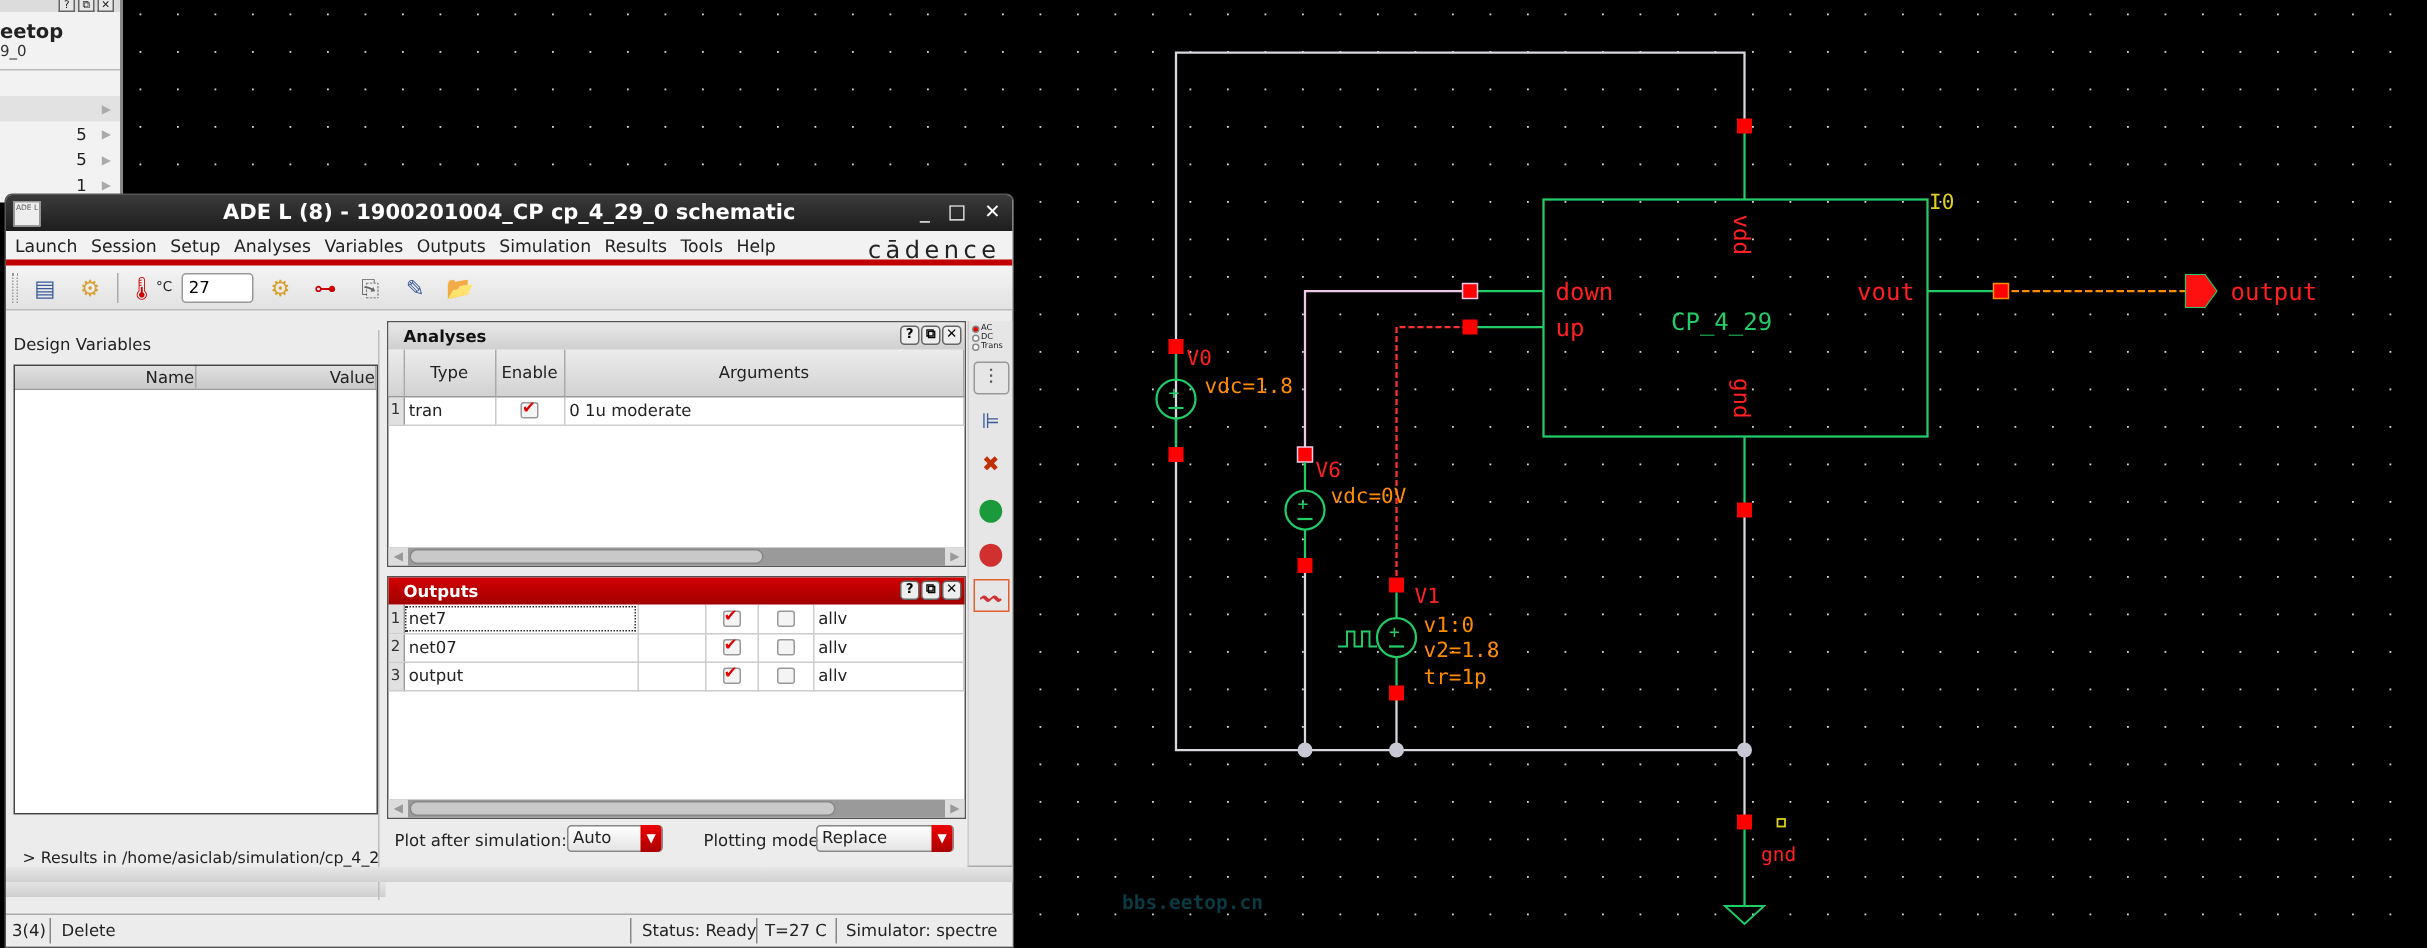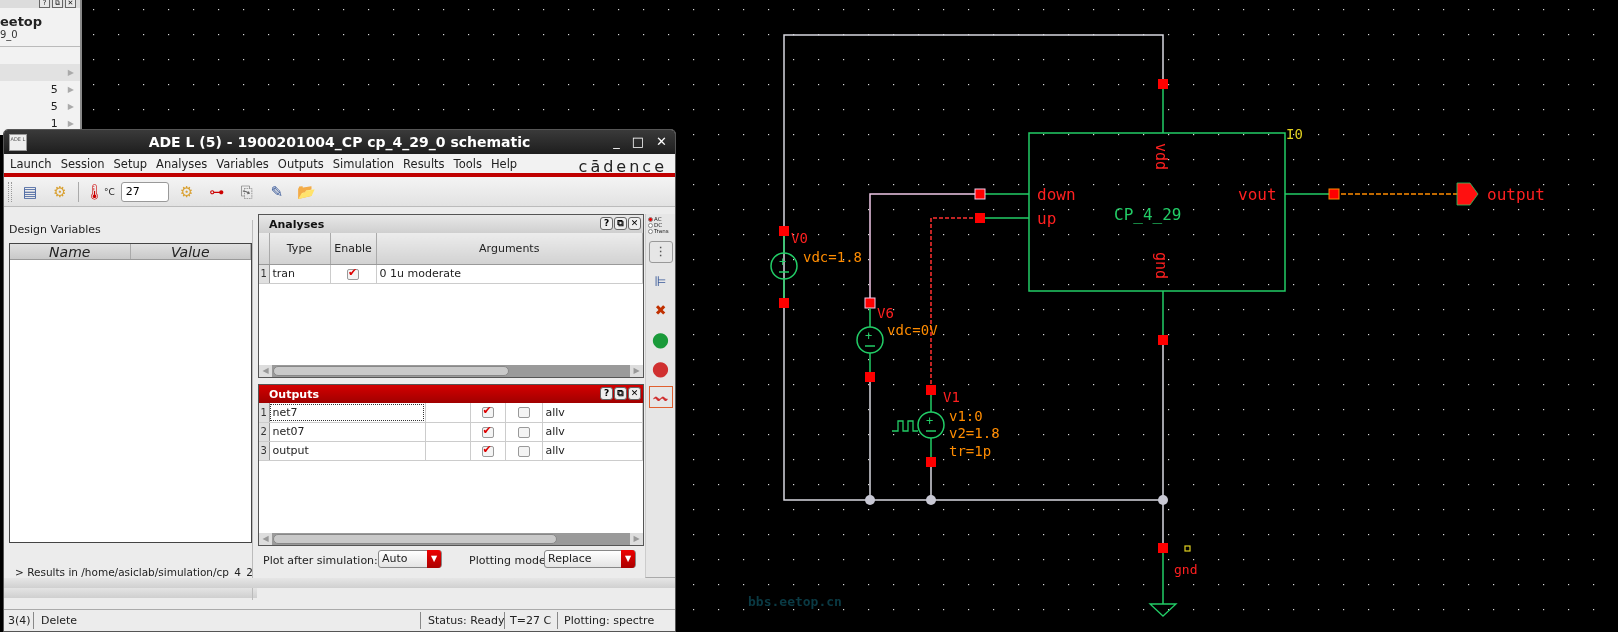--- a/index.html
+++ b/index.html
@@ -54,21 +54,21 @@
   .toolbar .vsep { width: 1px; height: 20px; background: #aaa; }
   .toolbar .temp-input {
     width: 48px; height: 20px; border: 1px solid #999; border-radius: 3px; background: #fff; font-size: 11px; padding-left: 4px;
     font-family: "DejaVu Sans", sans-serif;
   }
   
   #dv { position: absolute; left: 5px; top: 90px; width: 243px; height: 340px; }
   #dv .lbl { font-size: 11px; margin-top: 3px; margin-bottom: 7px; }
   #dv .tbl { border: 1px solid #444; background: #fff; height: 300px; }
   #dv .th { display: flex; height: 16px; background: linear-gradient(#e0e0e0,#c9c9c9); border-bottom: 1px solid #999; }
-  #dv .th div { flex: 1; text-align: center; font-size: 14px; line-height: 16px; border-right: 1px solid #aaa; font-style: italic; }
+  #dv .th div { flex: 1; text-align: right; font-size: 11px; line-height: 16px; border-right: 1px solid #aaa; }
   #dv .log { position: absolute; top: 346px; left: 0; width: 243px; font-size: 10.5px; white-space: nowrap; overflow: hidden; padding-left: 6px; }
   #dv .hscroll { position: absolute; top: 366px; left: -5px; width: 253px; height: 12px; background: linear-gradient(#e6e6e6,#cfcfcf); border-top:1px solid #aaa; }
   .panel-splitter { position:absolute; left: 248px; top: 90px; width: 6px; height: 380px; border-left:1px solid #bbb; }
 
   
   .dock { position: absolute; left: 255px; width: 386px; border: 1px solid #555; background: #fff; }
   .dock .dh { height: 18px; display: flex; align-items: center; padding-left: 10px; font-weight: bold; font-size: 11px; position: relative; }
   .dock .dh .dbtns { position: absolute; right: 2px; top: 2px; display: flex; gap: 1px; }
   .dock .dh .dbtns span { width: 13px; height: 13px; border: 1px solid #666; border-radius: 3px; background: #eee; font-size: 9px; line-height: 11px; text-align: center; color: #000; cursor: pointer; }
   #analyses { top: 213px; height: 164px; }
@@ -1763,21 +1763,21 @@
     </div>
   <div class="row">
       <span>1</span>
       <span class="arr">▶</span>
     </div>
 </div>
 
 <div id="ade">
   <div class="titlebar">
     <div class="appicon">ADE L</div>
-    <div class="title">ADE L (5) - 1900201004_CP cp_4_29_0 schematic</div>
+    <div class="title">ADE L (8) - 1900201004_CP cp_4_29_0 schematic</div>
     <div class="wbtns">
       <span>_</span>
       <span>□</span>
       <span>✕</span>
     </div>
   </div>
 
   <div class="menubar">
     <span class="mi">Launch</span>
     <span class="mi">Session</span>
@@ -1949,15 +1949,15 @@
 
   <div class="statusbar">
     <span class="s" style="left:4px">3(4)</span>
     <span class="bar" style="left:29px"></span>
     <span class="s" style="left:37px">Delete</span>
     <span class="bar" style="left:416px"></span>
     <span class="s" style="left:424px">Status: Ready</span>
     <span class="bar" style="left:500px"></span>
     <span class="s" style="left:506px">T=27  C</span>
     <span class="bar" style="left:553px"></span>
-    <span class="s" style="left:560px">Plotting: spectre</span>
+    <span class="s" style="left:560px">Simulator: spectre</span>
   </div>
 </div>
 
 </body></html>

